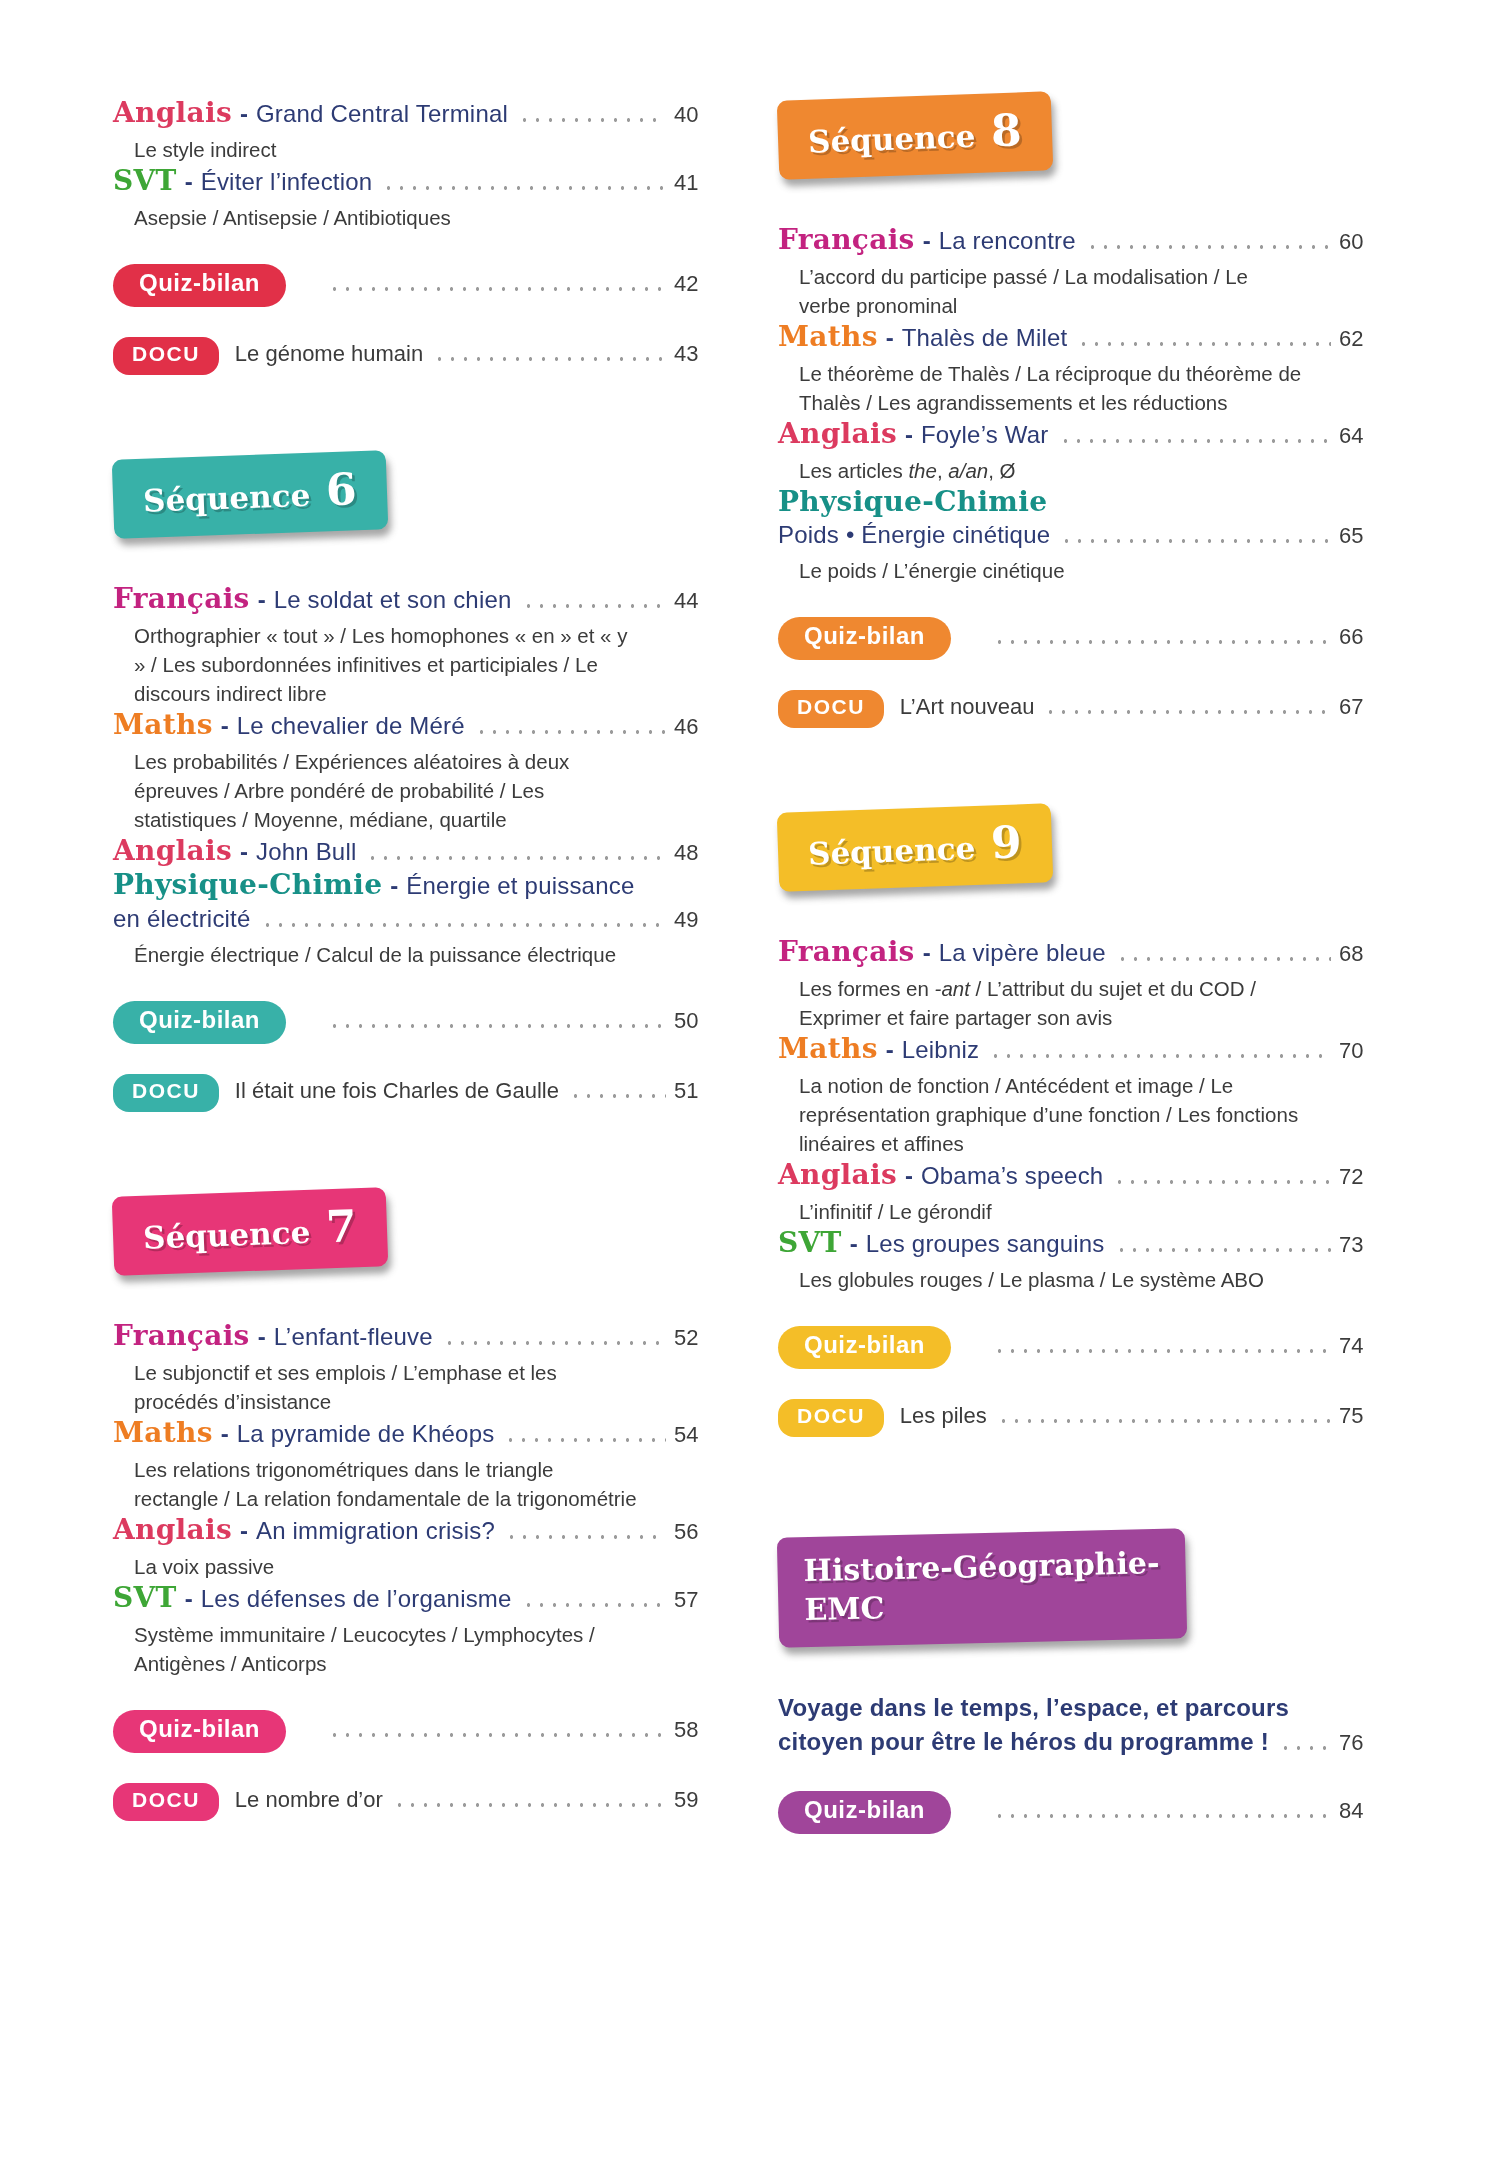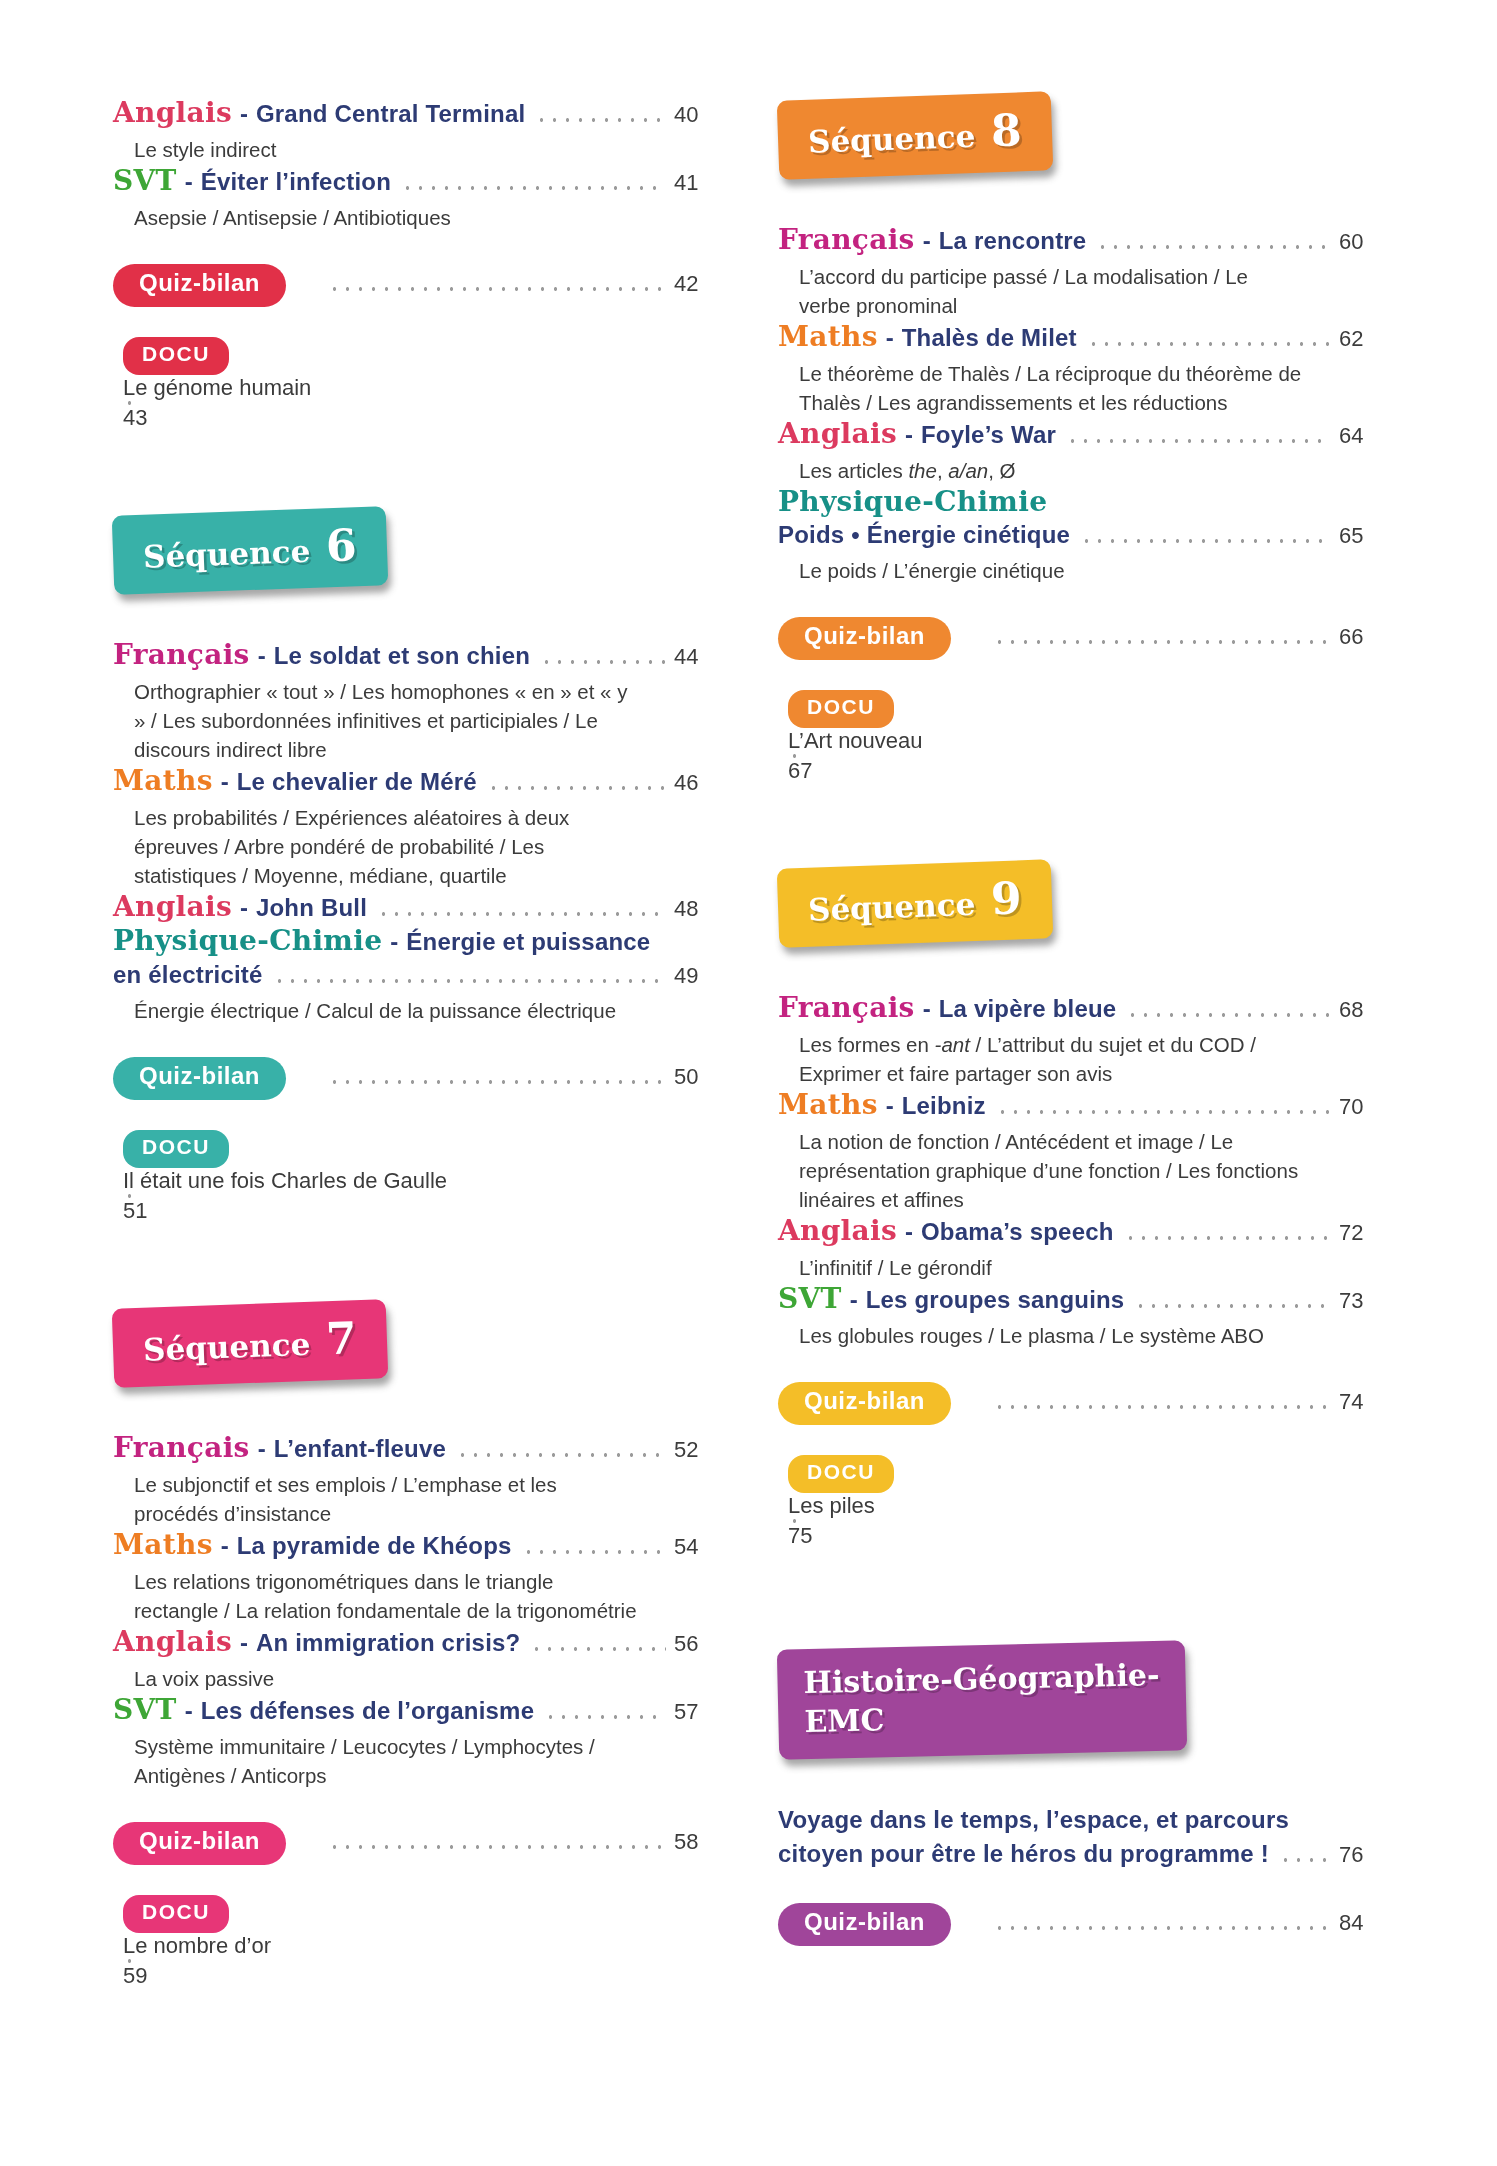--- a/index.html
+++ b/index.html
@@ -7,21 +7,21 @@
         font-family:"Liberation Sans",sans-serif;}
   .toc{position:absolute;left:113px;top:96px;width:1262px;display:flex;gap:68px;}
   .col{width:597px;flex:0 0 597px;}
   .col > :first-child{margin-top:0;}
 
   
   .hrow{display:flex;align-items:baseline;}
   .entry{}
   .subject{font-family:"DejaVu Serif",serif;font-weight:bold;font-size:28px;line-height:33px;letter-spacing:.3px;}
   .sep{font-weight:bold;font-size:24px;margin:0 8px;}
-  .title{font-weight:bold;font-size:24px;line-height:33px;letter-spacing:.2px;}
+  .title{font-weight:normal;font-size:24px;line-height:33px;letter-spacing:.2px;}
   .dots{flex:1 1 auto;min-width:18px;height:4px;margin:0 8px 0 10px;
         background-image:radial-gradient(circle,#9b9b9b 1.7px,transparent 1.9px);
         background-size:13px 4px;background-repeat:repeat-x;background-position:left bottom;}
   .pagenum{font-size:22px;color:#3c3c3c;min-width:36px;text-align:left;}
   .sub{margin-top:5px;padding-left:21px;font-size:20.5px;line-height:29px;color:#3b3b3b;max-width:505px;}
   .sub .it{font-style:italic;}
 
   
   .seq-badge{display:block;width:fit-content;margin-top:80px;margin-bottom:48px;
              padding:12px 30px 16px;border-radius:10px;transform:rotate(-2deg);
@@ -29,21 +29,21 @@
   .seq-label{font-family:"DejaVu Serif",serif;font-weight:bold;font-size:31px;
              text-shadow:2.5px 2.5px 0 rgba(0,0,0,.22);}
   .seq-num{font-family:"DejaVu Serif",serif;font-weight:bold;font-size:44px;margin-left:16px;
            text-shadow:2.5px 2.5px 0 rgba(0,0,0,.22);}
   .seq-badge.wide{margin-top:96px;padding:14px 26px 18px;transform:rotate(-1.3deg);}
   .seq-line{font-family:"DejaVu Serif",serif;font-weight:bold;font-size:30px;line-height:39px;
             text-shadow:2.5px 2.5px 0 rgba(0,0,0,.22);}
 
   
   .quiz-row{margin-top:32px;}
-  .docu-row{margin-top:30px;flex-direction:column;}
+  .docu-row{margin-top:30px;}
   .pill{display:inline-block;color:#fff;font-weight:bold;font-family:"Liberation Sans",sans-serif;}
   .pill.quiz{font-size:24px;padding:5px 26px 10px;border-radius:22px;letter-spacing:.5px;}
   .pill.docu{font-size:21px;padding:5px 19px 9px;border-radius:16px;letter-spacing:1.5px;margin-right:16px;}
   .quiz-row .dots{margin-left:42px;}
   .docu-text{font-size:22px;color:#3b3b3b;}
 
   
   .lead-entry{margin-top:46px;}
   .lead-title{font-weight:bold;font-size:24px;line-height:34px;letter-spacing:.2px;}
   .highlight-row{margin-top:94px;}

